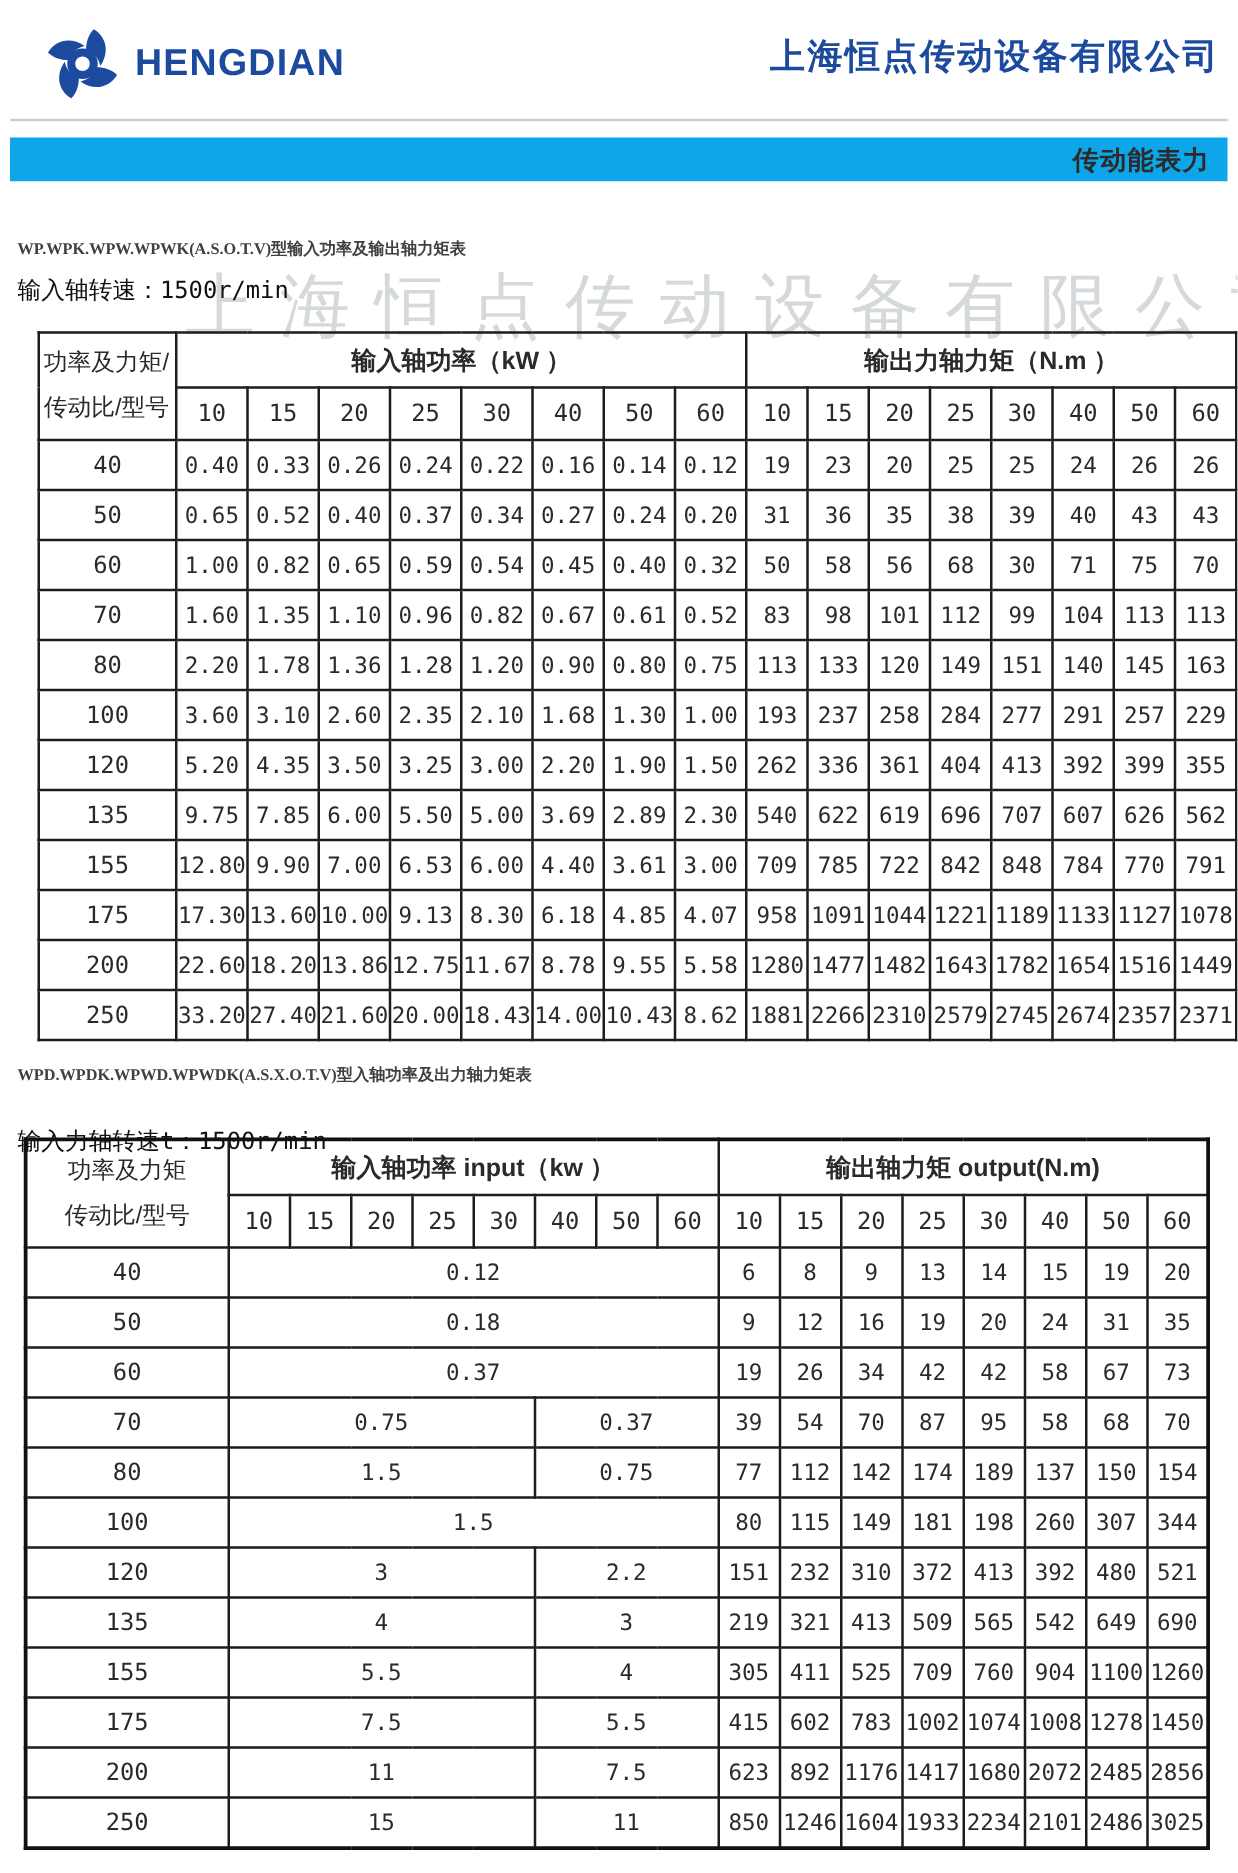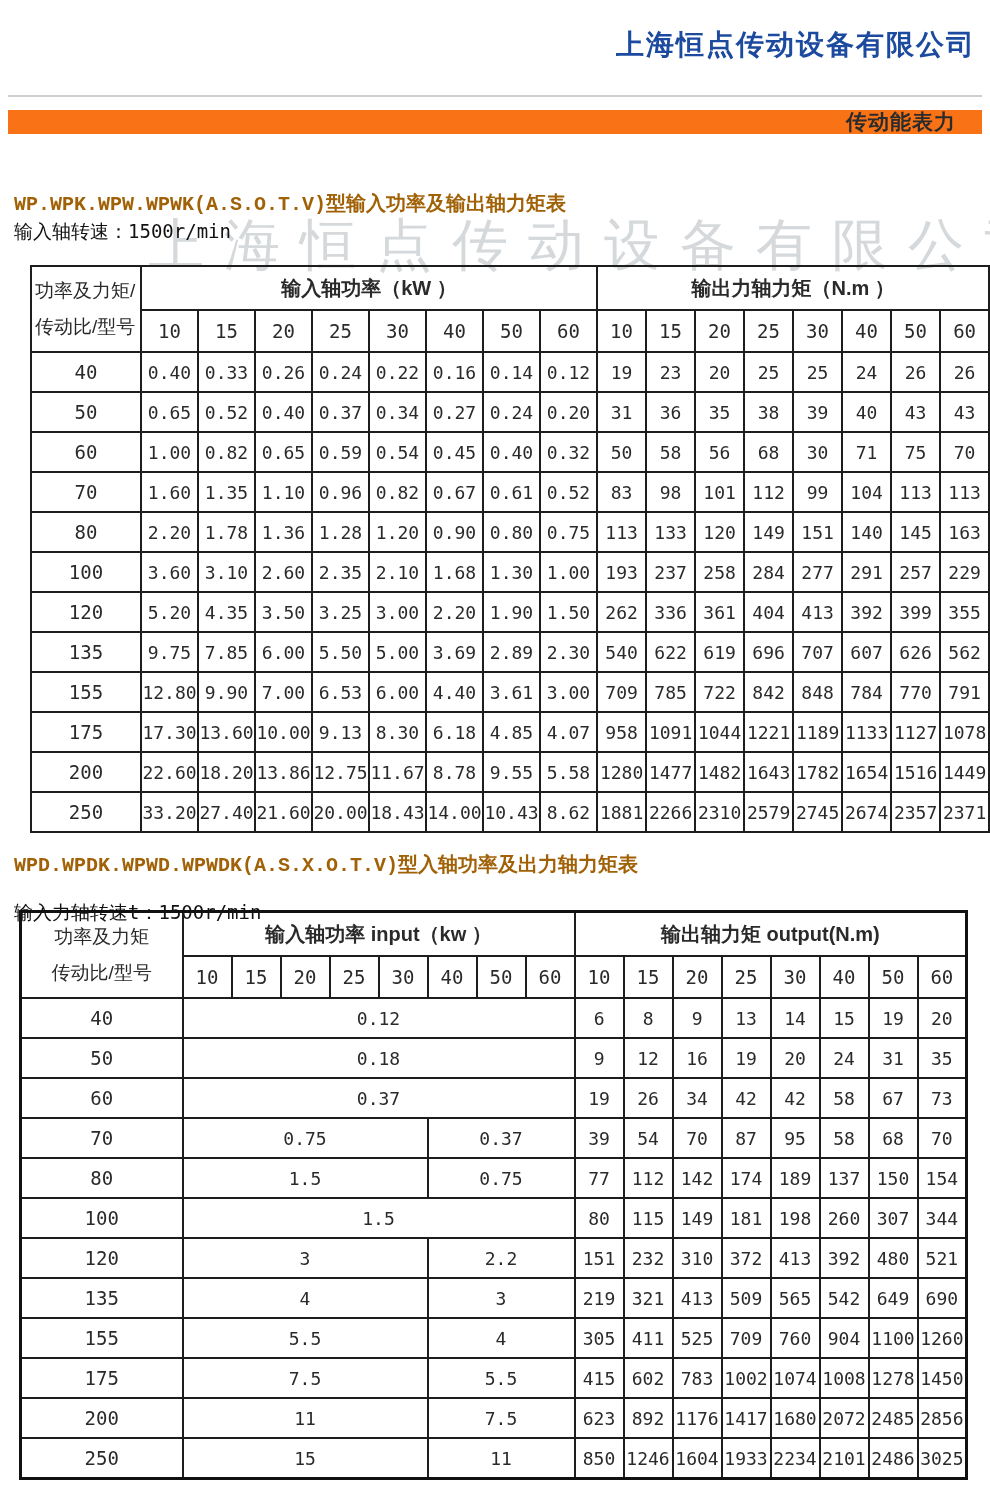--- a/index.html
+++ b/index.html
@@ -7,25 +7,25 @@
 
   
   .hd{position:relative;height:96px;}
   .logo-wrap{position:absolute;left:36px;top:20px;display:flex;align-items:center;gap:12px;}
   .logo-icon{width:60px;height:62px;}
   .logo-text{font-family:"Liberation Sans",sans-serif;font-size:30px;font-weight:600;color:#1b4a9e;letter-spacing:1px;}
   .company-name{position:absolute;right:14px;top:26px;font-family:"DejaVu Serif","Liberation Serif",serif;font-size:28px;font-weight:bold;color:#1b4a9e;letter-spacing:2px;}
   .hd-divider{position:absolute;left:8px;right:8px;top:95px;height:2px;background:#cdd0d2;}
 
   
-  .banner{position:absolute;left:8px;right:8px;top:110px;height:24px;background:#f97316;display:flex;align-items:center;justify-content:flex-end;padding-right:26px;box-sizing:border-box;}
+  .banner{position:absolute;left:8px;right:8px;top:110px;height:35px;background:#0ea5e9;display:flex;align-items:center;justify-content:flex-end;padding-right:14px;box-sizing:border-box;}
   .banner-title{font-size:21px;font-weight:700;color:#2b2b2b;letter-spacing:1px;}
 
   
-  .sec-title{position:absolute;left:14px;font-family:Liberation Mono, monospace;font-size:20px;font-weight:600;color:#a16207;white-space:nowrap;}
+  .sec-title{position:absolute;left:14px;font-family:Liberation Serif, serif;font-size:13px;font-weight:600;color:#404040;white-space:nowrap;}
   .sec-sub{position:absolute;left:14px;font-family:"DejaVu Sans Mono","DejaVu Sans",sans-serif;font-size:19px;font-weight:400;color:#111;white-space:nowrap;}
   #t1-title{top:190px;} #t1-sub{top:219px;}
   #t2-title{top:851px;} #t2-sub{top:900px;}
 
   
   .watermark{position:absolute;left:148px;top:208px;font-size:56px;letter-spacing:20px;color:rgba(168,176,180,0.48);white-space:nowrap;z-index:0;font-weight:500;}
 
   
   table{border-collapse:collapse;table-layout:fixed;background:transparent;position:absolute;z-index:1;}
   #table1{left:17px;top:265px;width:958px;margin-left:13px;}
@@ -38,20 +38,33 @@
   thead th.speed{height:40px;font-size:19px;}
   th.corner{font-family:"Liberation Sans",sans-serif;font-size:19px;font-weight:500;line-height:1.9;}
   #table1 th.corner{text-align:left;padding-left:3px;}
   #table2 th.corner{text-align:center;}
   td.ratio{font-size:19px;}
 </style>
 </head>
 <body>
 
 <div class="hd">
+  <div class="logo-wrap">
+    <svg class="logo-icon" viewBox="0 0 64 64">
+      <g fill="#1b4a9e">
+        <path d="M32 1 C45 4 51 16 47 29 C43 22 37 20 32 22 C29 14 29 7 32 1 Z" transform="rotate(18,32,32)"></path>
+        <path d="M32 1 C45 4 51 16 47 29 C43 22 37 20 32 22 C29 14 29 7 32 1 Z" transform="rotate(108,32,32)"></path>
+        <path d="M32 1 C45 4 51 16 47 29 C43 22 37 20 32 22 C29 14 29 7 32 1 Z" transform="rotate(198,32,32)"></path>
+        <path d="M32 1 C45 4 51 16 47 29 C43 22 37 20 32 22 C29 14 29 7 32 1 Z" transform="rotate(288,32,32)"></path>
+        <circle cx="32" cy="32" r="13"></circle>
+      </g>
+      <circle cx="32" cy="32" r="6.2" fill="#ffffff"></circle>
+    </svg>
+    <span class="logo-text">HENGDIAN</span>
+  </div>
   <div class="company-name">上海恒点传动设备有限公司</div>
   <div class="hd-divider"></div>
 </div>
 
 <div class="banner">
   <span class="banner-title">传动能表力</span>
 </div>
 
 <div class="watermark">上海恒点传动设备有限公司</div>
 

